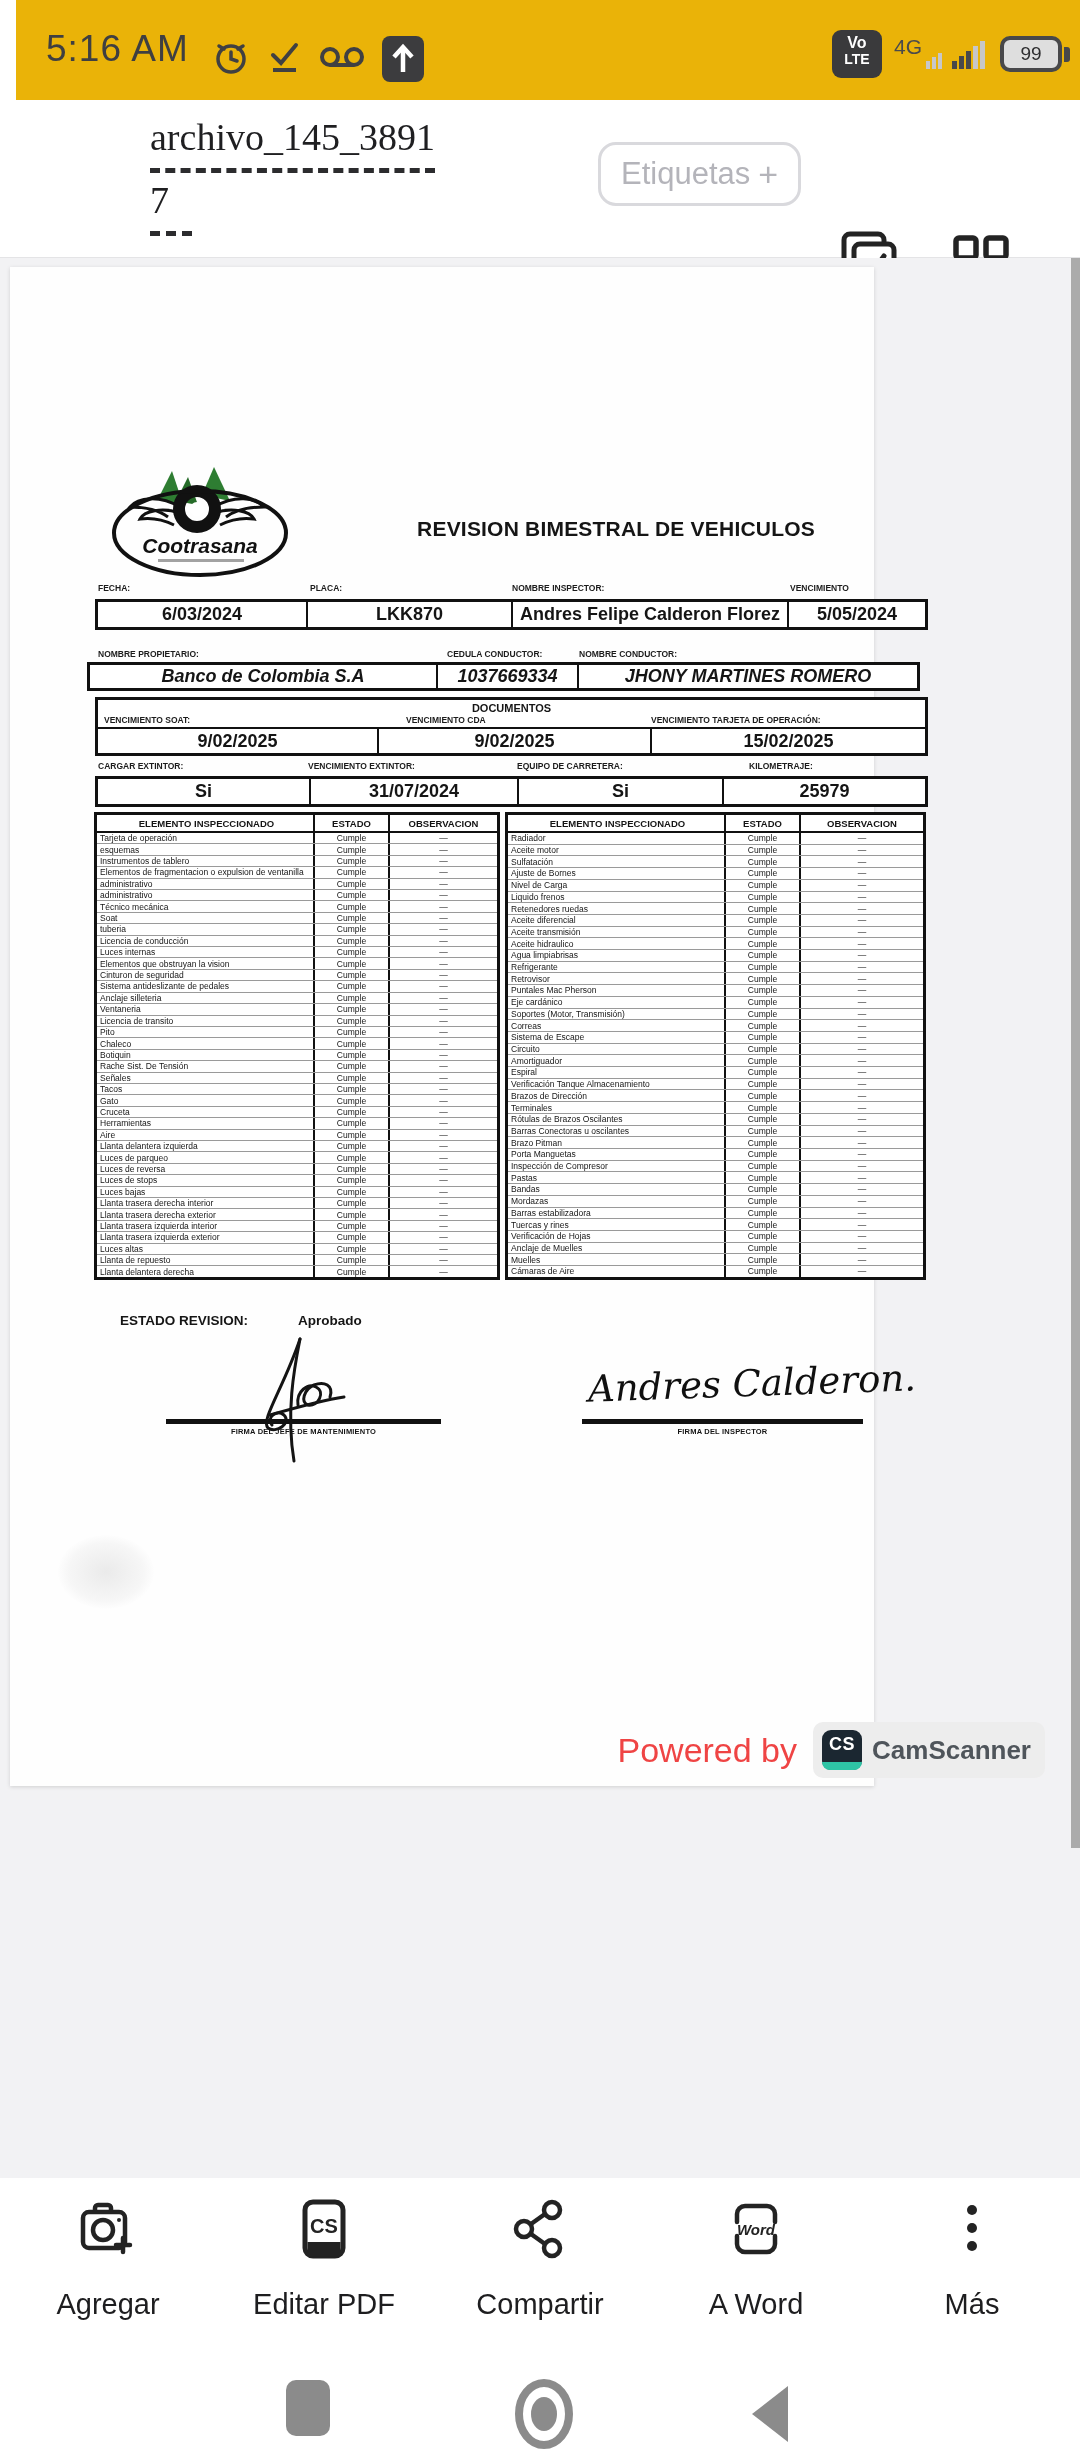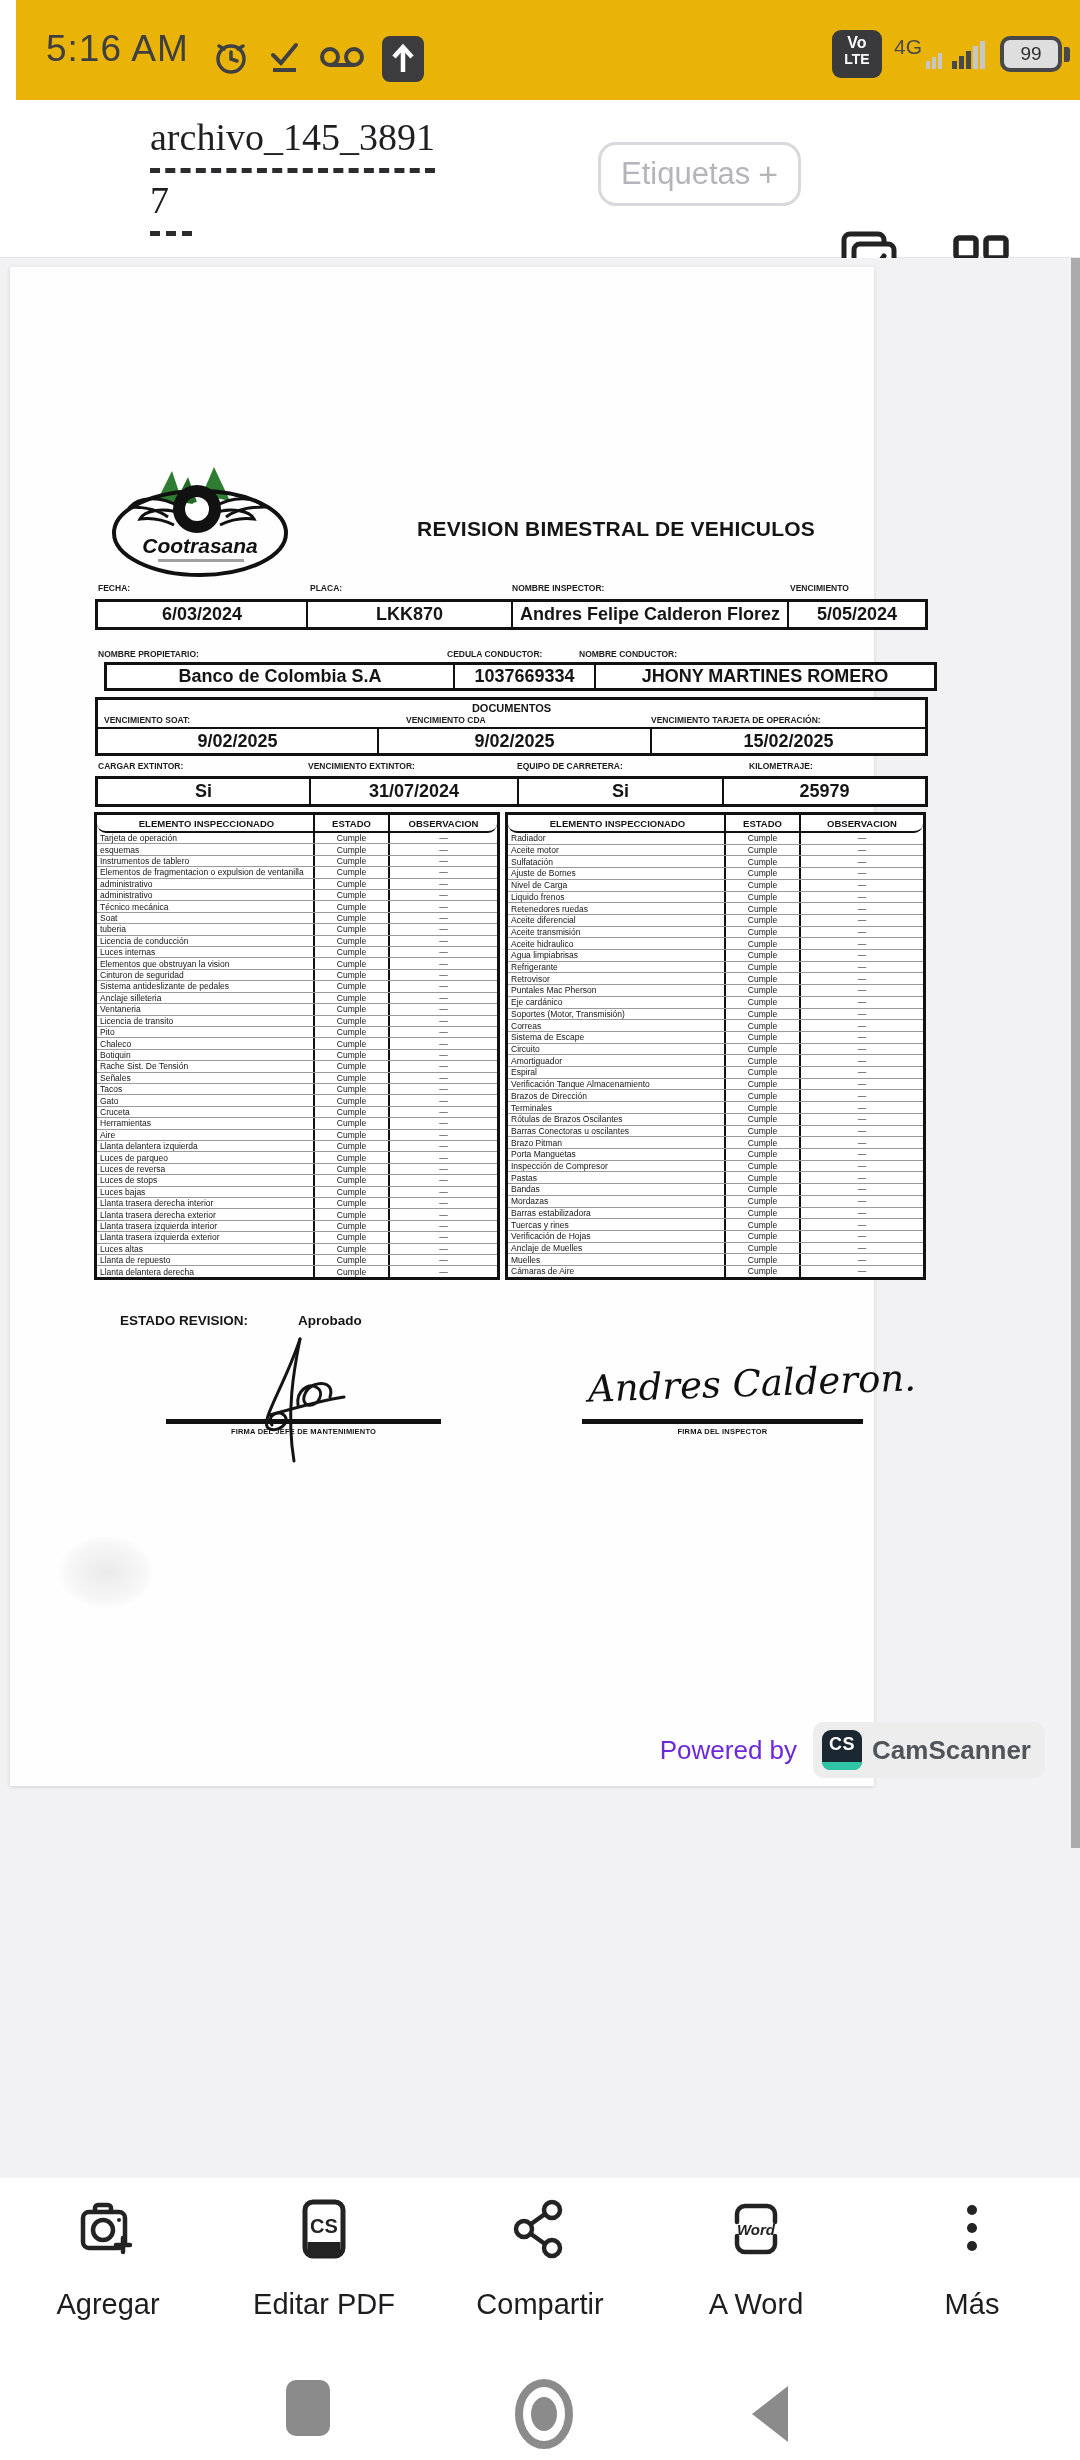--- a/index.html
+++ b/index.html
@@ -43,38 +43,38 @@
   .docs-title { text-align:center; font-size:11px; font-weight:bold; padding-top:2px; }
   .docs-labels { position:relative; height:13px; }
   .docs-vrow { display:flex; border-top:2px solid #111; height:26px; }
   .stamp-smudge { left:48px; top:1268px; width:96px; height:74px; border-radius:50%;
                   background:radial-gradient(ellipse at center, rgba(60,60,60,.10) 0%, rgba(60,60,60,.04) 55%, transparent 72%); }
 
   
   .insp-table { display:flex; flex-direction:column; border:3px solid #111; background:#fff; top:545px; height:468px; }
   .insp-left  { left:84px;  width:406px; }
   .insp-right { left:495px; width:421px; }
-  .ihead { display:flex; height:18px; border-bottom:2px solid #111; font-size:9.5px; font-weight:bold;border-radius:9px; }
+  .ihead { display:flex; height:18px; border-bottom:2px solid #111; font-size:9.5px; font-weight:bold; }
   .ihead > div { display:flex; align-items:center; justify-content:center; }
   .ibody { flex:1; display:flex; flex-direction:column; }
   .irow { flex:1; display:flex; font-size:8.5px; border-top:1px solid #9a9a9a; min-height:0; }
   .irow:first-child { border-top:none; }
   .ic { display:flex; align-items:center; overflow:hidden; white-space:nowrap; }
   .ic-name { flex:0 0 216px; padding-left:3px; }
   .ic-est  { flex:0 0 75px; justify-content:center; border-left:2px solid #111; }
   .ic-obs  { flex:1; justify-content:center; border-left:2px solid #111; color:#333; }
 
   .estado-rev { left:110px; top:1046px; font-size:13.5px; font-weight:bold; display:flex; gap:50px; }
   .sig-line { height:5px; background:#111; }
   .sig-cap { font-size:7.5px; font-weight:bold; text-align:center; letter-spacing:.2px; }
   .handwriting { font-family:"DejaVu Serif", serif; font-style:italic; font-size:37px; color:#101010; transform:rotate(-2deg); white-space:nowrap; }
 
   
   .powered { top:1455px; left:540px; width:495px; display:flex; align-items:center; justify-content:flex-end; gap:16px; }
-  .powered-txt { font-size:26px; color:#6d28d9; }
+  .powered-txt { font-size:34px; color:#ef4444; }
   .cs-pill { background:#ededed; border-radius:10px; height:56px; display:flex; align-items:center; gap:10px; padding:0 14px 0 9px; }
   .cs-icon { width:40px; height:40px; background:#1b2731; border-radius:9px; position:relative; display:flex; align-items:flex-start; justify-content:center; }
   .cs-icon .cs-txt { color:#fff; font-weight:bold; font-size:18px; margin-top:4px; letter-spacing:.5px; }
   .cs-icon .cs-teal { position:absolute; bottom:0; left:0; width:100%; height:8px; background:#2ec4a5; border-radius:0 0 9px 9px; }
   .cs-name { font-size:26px; font-weight:bold; color:#4f555b; }
 
   
   .toolbar { top:2178px; left:0; width:1080px; height:190px; background:#fff; display:flex; }
   .tb-item { flex:1; display:flex; flex-direction:column; align-items:center; padding-top:20px; gap:24px; }
   .tb-label { font-size:29px; color:#1d1d1f; }
@@ -215,21 +215,21 @@
       <div class="vcell" style="flex:0 0 208px;">6/03/2024</div>
       <div class="vcell" style="flex:0 0 205px;">LKK870</div>
       <div class="vcell" style="flex:0 0 276px;">Andres Felipe Calderon Florez</div>
       <div class="vcell" style="flex:1;">5/05/2024</div>
     </div>
 
     <span class="abs lbl" style="left:88px;top:382px;">NOMBRE PROPIETARIO:</span>
     <span class="abs lbl" style="left:437px;top:382px;">CEDULA CONDUCTOR:</span>
     <span class="abs lbl" style="left:569px;top:382px;">NOMBRE CONDUCTOR:</span>
 
-    <div class="abs vrow" style="left:94px;top:395px;width:833px;height:29px;">
+    <div class="abs vrow" style="left:77px;top:395px;width:833px;height:29px;font-style:italic;">
       <div class="vcell" style="flex:0 0 346px;">Banco de Colombia S.A</div>
       <div class="vcell" style="flex:0 0 141px;">1037669334</div>
       <div class="vcell" style="flex:1;">JHONY MARTINES ROMERO</div>
     </div>
 
     <div class="abs docs-box">
       <div class="docs-title">DOCUMENTOS</div>
       <div class="docs-labels">
         <span class="abs lbl" style="left:6px;top:1px;">VENCIMIENTO SOAT:</span>
         <span class="abs lbl" style="left:308px;top:1px;">VENCIMIENTO CDA</span>

